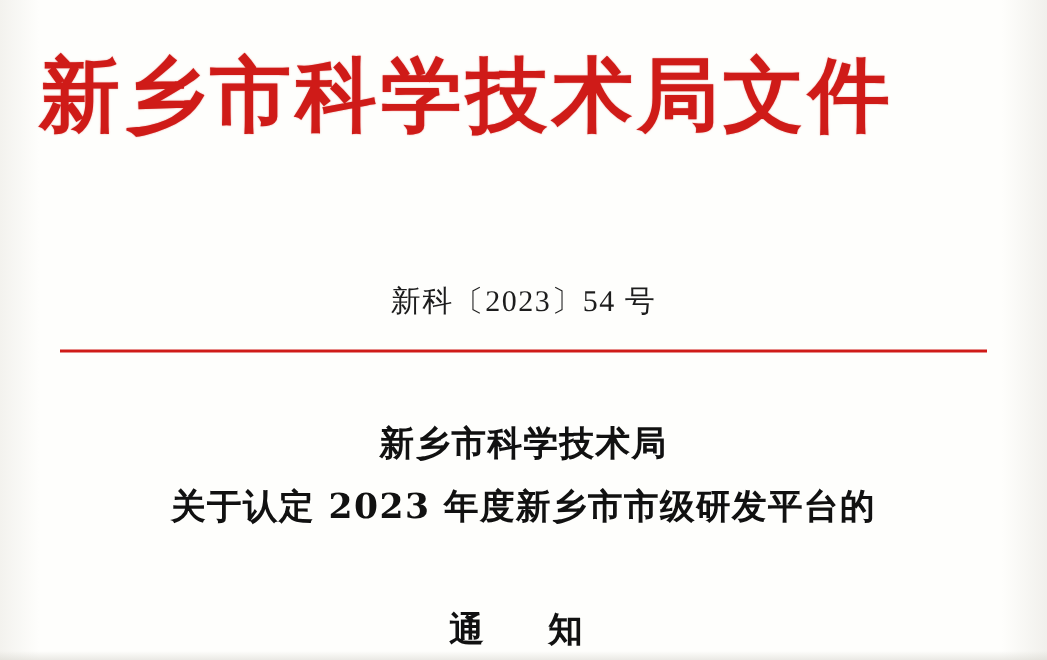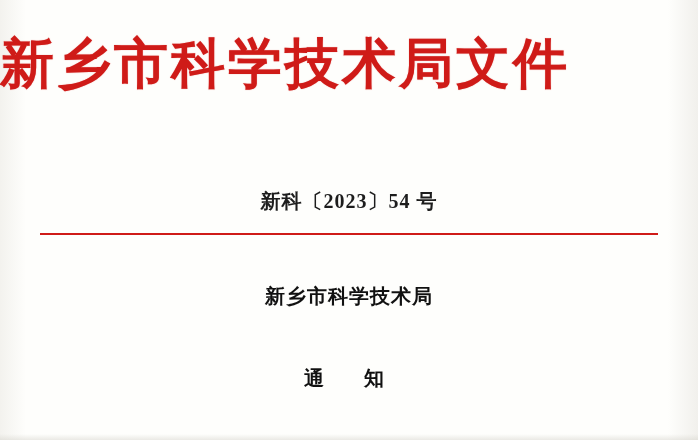--- a/index.html
+++ b/index.html
@@ -28,21 +28,21 @@
     left: 0; top: 0; right: 0; bottom: 0;
     background: linear-gradient(90deg, #f3f2ee 0px, #fefefc 26px, #fefefc 668px, #f1f0ec 698px);
     pointer-events: none;
   }
 
   .doc-header {
     position: absolute;
     top: 30px;
     left: 0;
     width: 596px;
-    text-align: left;
+    text-align: right;
   }
 
   .doc-title {
     color: #cf1b18;
     font-family: "DejaVu Serif", "Liberation Serif", serif;
     font-weight: bold;
     font-size: 54px;
     line-height: 66px;
     letter-spacing: 3px;
     white-space: nowrap;
@@ -52,21 +52,20 @@
   .doc-number {
     position: absolute;
     top: 188px;
     left: 0;
     width: 698px;
     text-align: center;
     color: #1d1d1d;
     font-size: 20px;
     line-height: 26px;
     letter-spacing: 1px;
-    font-weight: bold;
   }
 
   .red-rule {
     position: absolute;
     top: 233px;
     left: 40px;
     width: 618px;
     height: 2px;
     background: #cf1b18;
   }
@@ -76,21 +75,21 @@
     top: 275px;
     left: 0;
     width: 698px;
     text-align: center;
     color: #111111;
   }
 
   .subject-line {
     font-family: "DejaVu Serif", "Liberation Serif", serif;
     font-weight: bold;
-    font-size: 20px;
+    font-size: 23px;
     line-height: 42px;
     letter-spacing: 1px;
     white-space: nowrap;
   }
 
   .subject-line.spaced {
     letter-spacing: 10px;
     margin-top: 40px;
   }
 
@@ -113,17 +112,18 @@
   <div class="doc-header">
     <div class="doc-title">新乡市科学技术局文件</div>
   </div>
 
   <div class="doc-number">新科〔2023〕54 号</div>
 
   <div class="red-rule"></div>
 
   <div class="doc-subject">
     <div class="subject-line">新乡市科学技术局</div>
+    <div class="subject-line">关于认定 2023 年度新乡市市级研发平台的</div>
     <div class="subject-line spaced">通　知</div>
   </div>
 
   <div class="scan-edge"></div>
 </div>
 
 </body></html>

